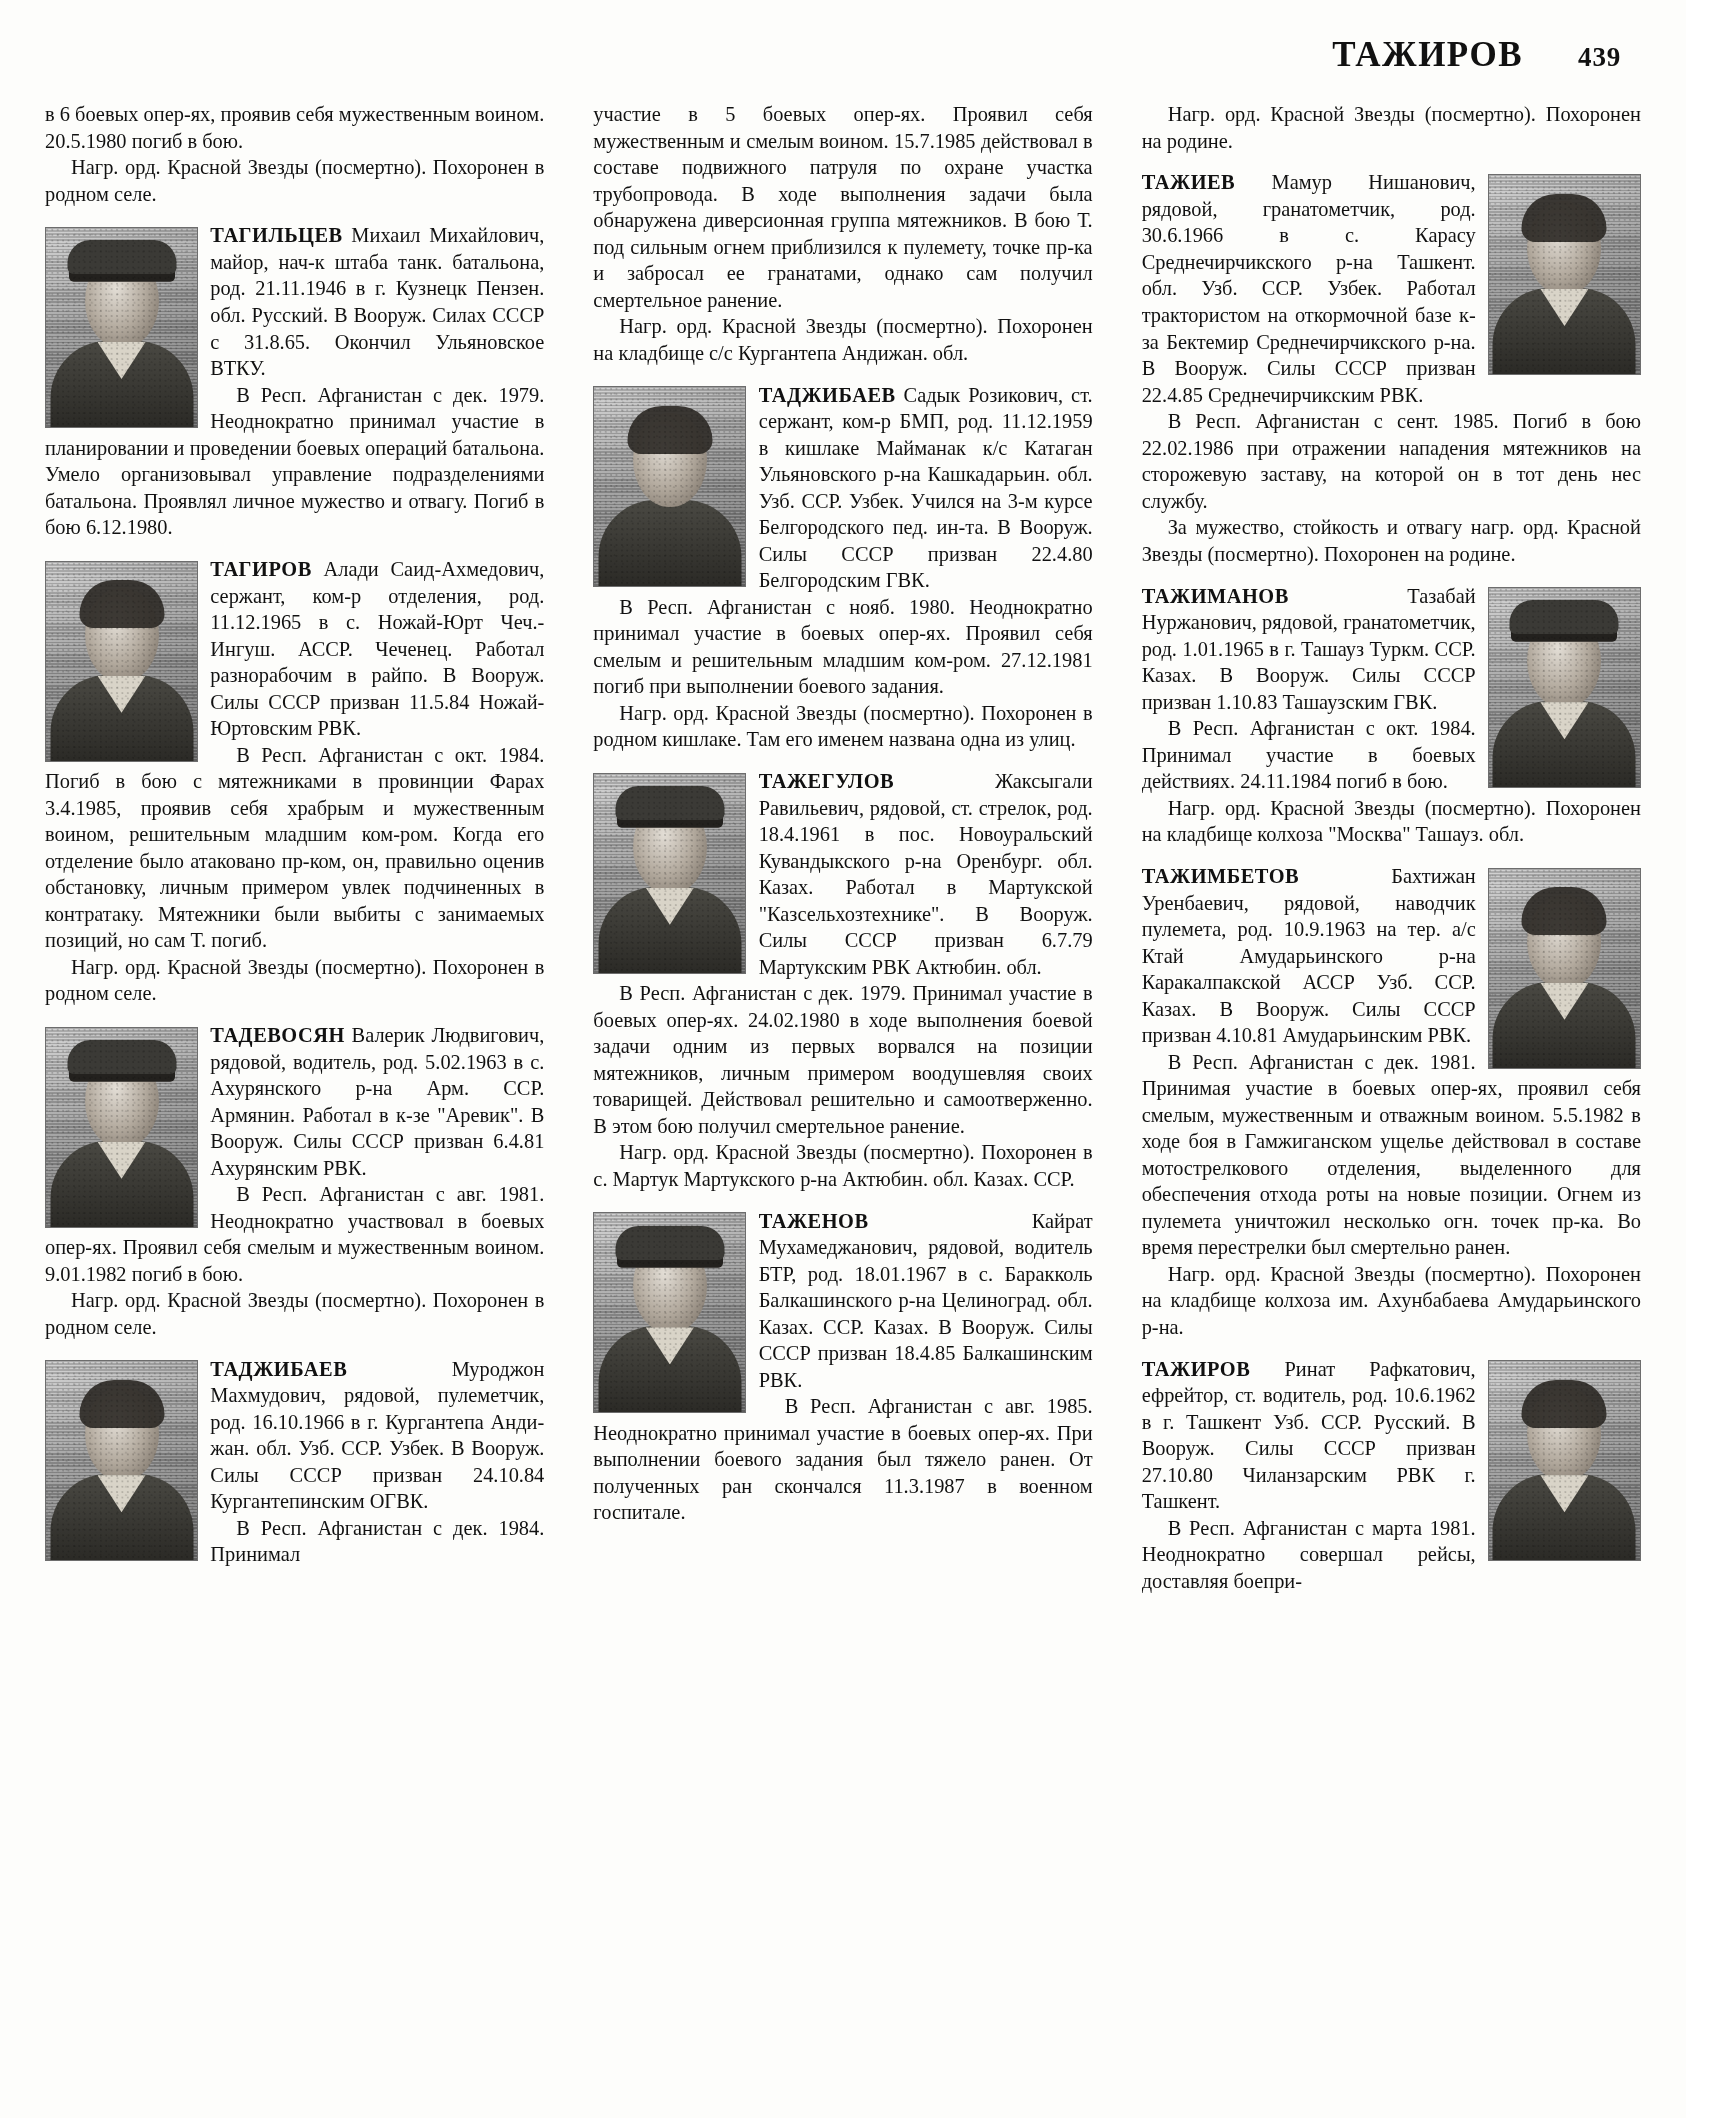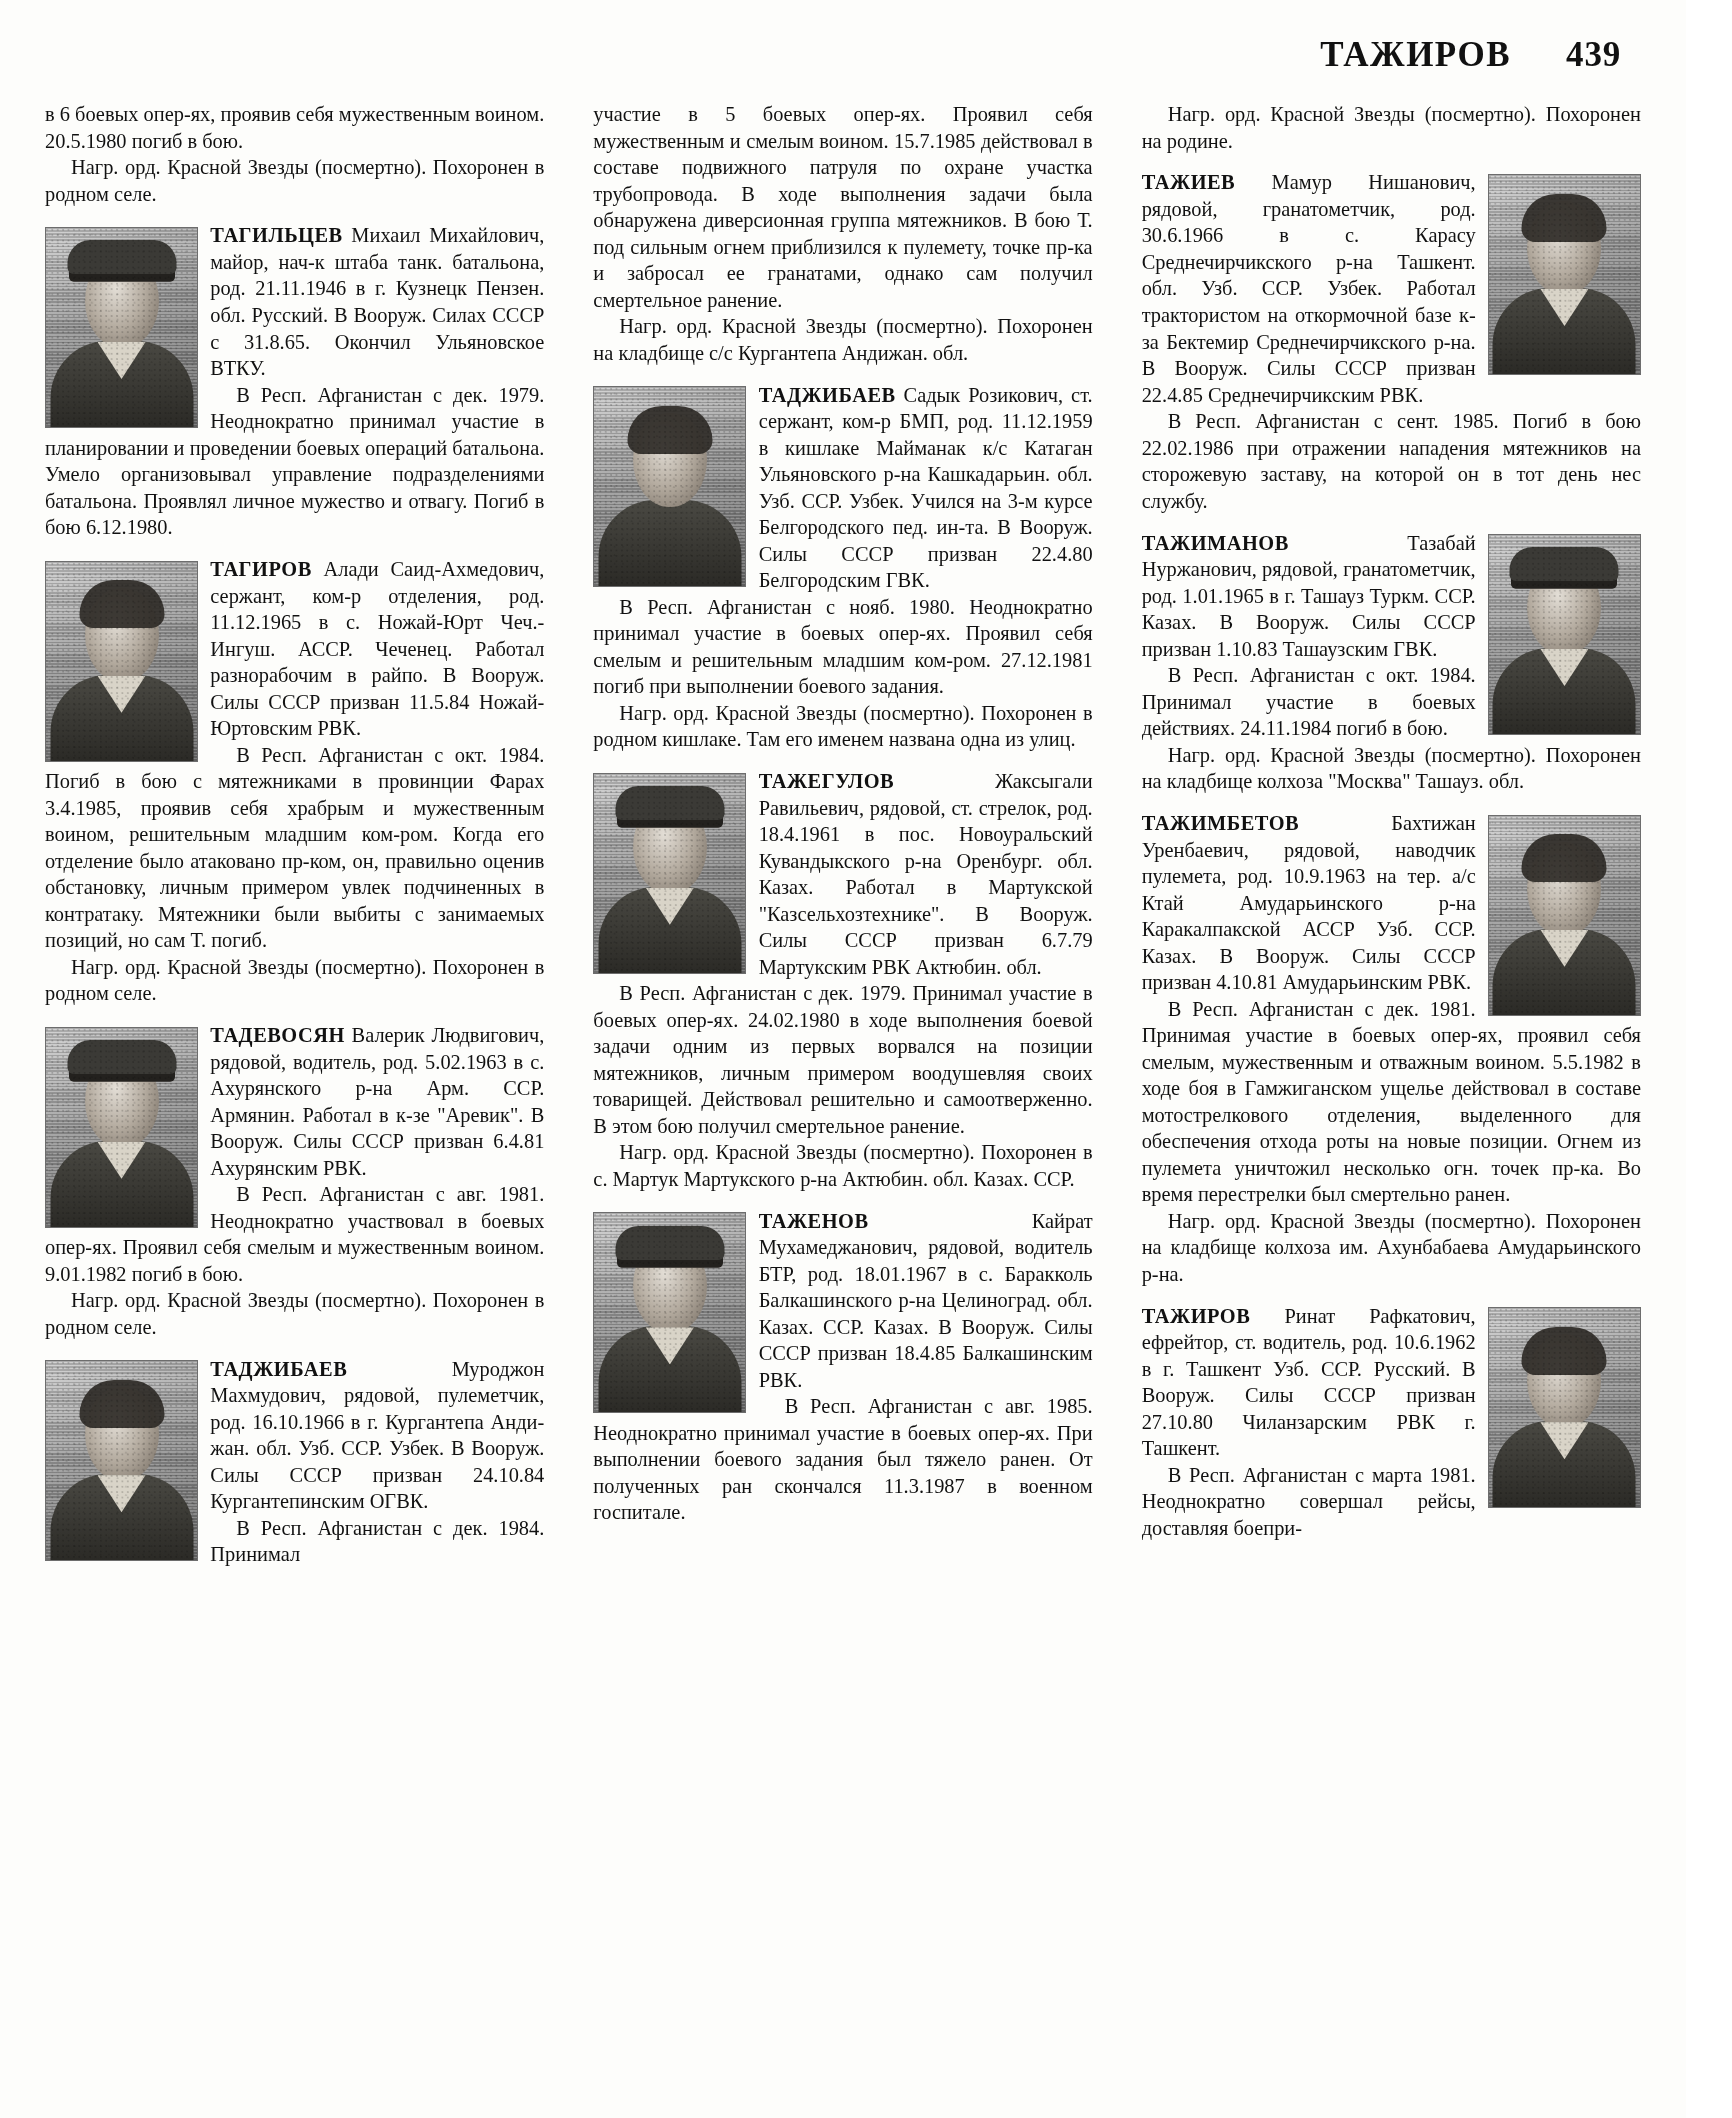--- a/index.html
+++ b/index.html
@@ -31,21 +31,21 @@
     gap: 55px;
     padding-right: 20px;
     margin-bottom: 26px;
   }
   .header-title {
     font-size: 35px;
     font-weight: bold;
     letter-spacing: 1.5px;
   }
   .header-folio {
-    font-size: 35px;
+    font-size: 27px;
     font-weight: bold;
     letter-spacing: 0.8px;
   }
   
   .columns {
     display: flex;
     gap: 49px;
     align-items: flex-start;
   }
   .col {
@@ -277,20 +277,21 @@
           <div class="photo right">
             <div class="bg"></div>
             <div class="body"></div>
             <div class="head"></div>
             <div class="hair"></div>
             <div class="collar"></div>
             <div class="grain"></div>
           </div>
           <p class="noind"><span class="surname">ТАЖИЕВ</span> <span>Мамур Нишанович, рядовой, гранатометчик, род. 30.6.1966 в с. Карасу Среднечирчикского р-на Ташкент. обл. Узб. ССР. Узбек. Работал трактористом на откормочной базе к-за Бектемир Среднечирчикского р-на. В Вооруж. Силы СССР призван 22.4.85 Среднечирчикским РВК.</span></p>
           <p>В Респ. Афганистан с сент. 1985. Погиб в бою 22.02.1986 при отражении нападения мятежников на сторожевую заставу, на которой он в тот день нес службу.</p>
+          <p>За мужество, стойкость и отвагу нагр. орд. Красной Звезды (посмертно). Похоронен на родине.</p>
         </div>
         <div class="entry">
           <div class="photo right">
             <div class="bg"></div>
             <div class="body"></div>
             <div class="head"></div>
             <div class="cap"></div>
             <div class="collar"></div>
             <div class="grain"></div>
           </div>

